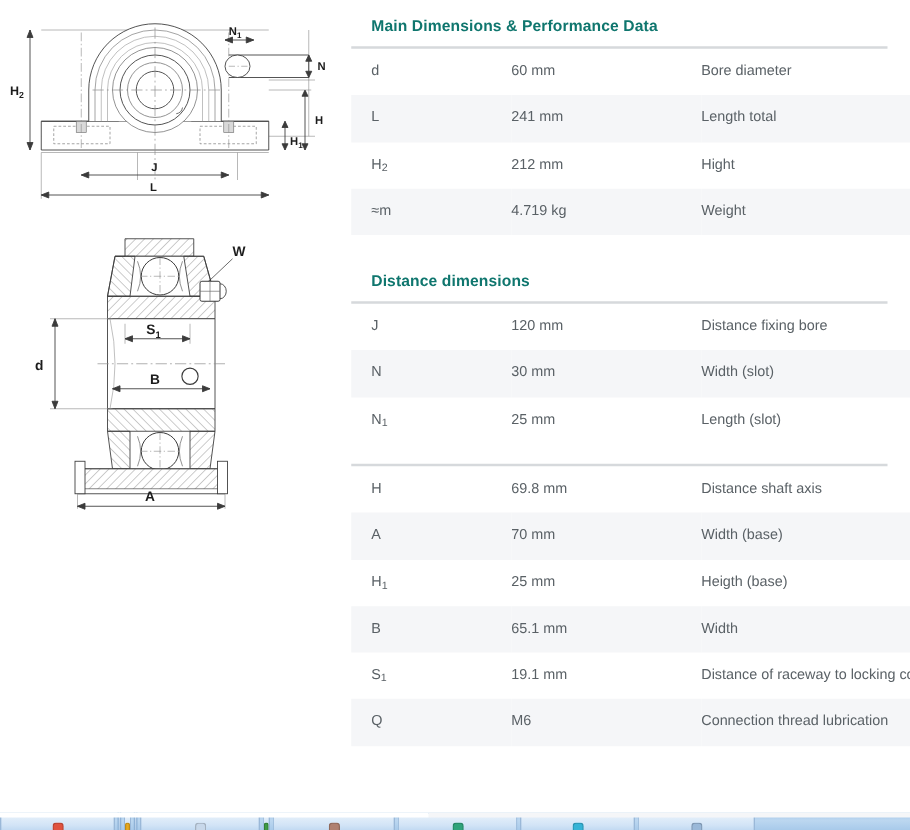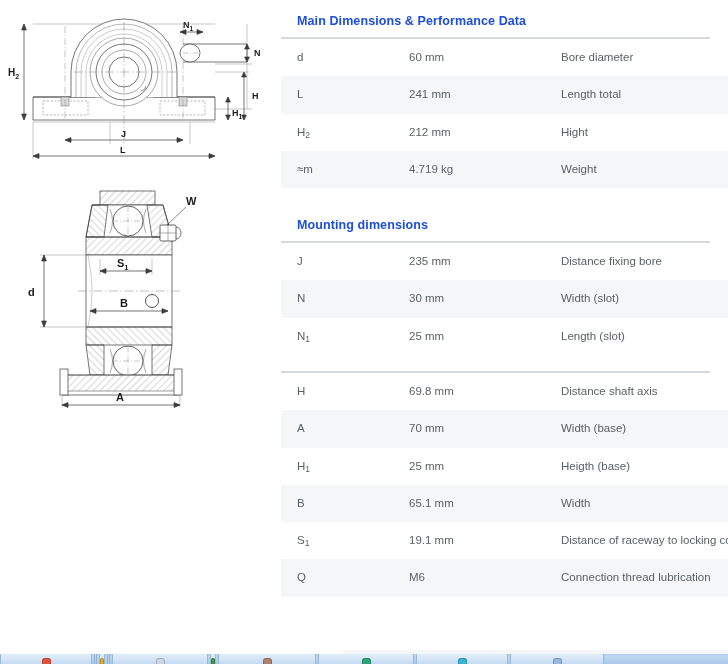--- a/index.html
+++ b/index.html
@@ -39,21 +39,21 @@
   
   #specs {
     width: 447px;
     flex: 0 0 447px;
     box-sizing: border-box;
   }
   .spec-section { margin-bottom: 0; }
   .section-title {
     font-size: 12.5px;
     font-weight: bold;
-    color: #1d4ed8;
+    color: #0f766e;
     padding: 14px 0 9px 16px;
     letter-spacing: 0.1px;
   }
   .section-rule {
     height: 2px;
     background: #d6d9dc;
     margin: 0 18px 0 0;
   }
   .spec-table {
     width: 100%;
@@ -366,27 +366,27 @@
               <td class="col-val">4.719 kg</td>
               <td class="col-desc">Weight</td>
             </tr>
           </tbody>
       </table>
     </div>
 
     <div class="section-gap"></div>
 
     <div class="spec-section">
-      <div class="section-title">Mounting dimensions</div>
+      <div class="section-title">Distance dimensions</div>
       <div class="section-rule"></div>
       <table class="spec-table">
         <tbody>
             <tr>
               <td class="col-sym">J</td>
-              <td class="col-val">235 mm</td>
+              <td class="col-val">120 mm</td>
               <td class="col-desc">Distance fixing bore</td>
             </tr>
             <tr class="stripe">
               <td class="col-sym">N</td>
               <td class="col-val">30 mm</td>
               <td class="col-desc">Width (slot)</td>
             </tr>
             <tr>
               <td class="col-sym">N<sub>1</sub></td>
               <td class="col-val">25 mm</td>

